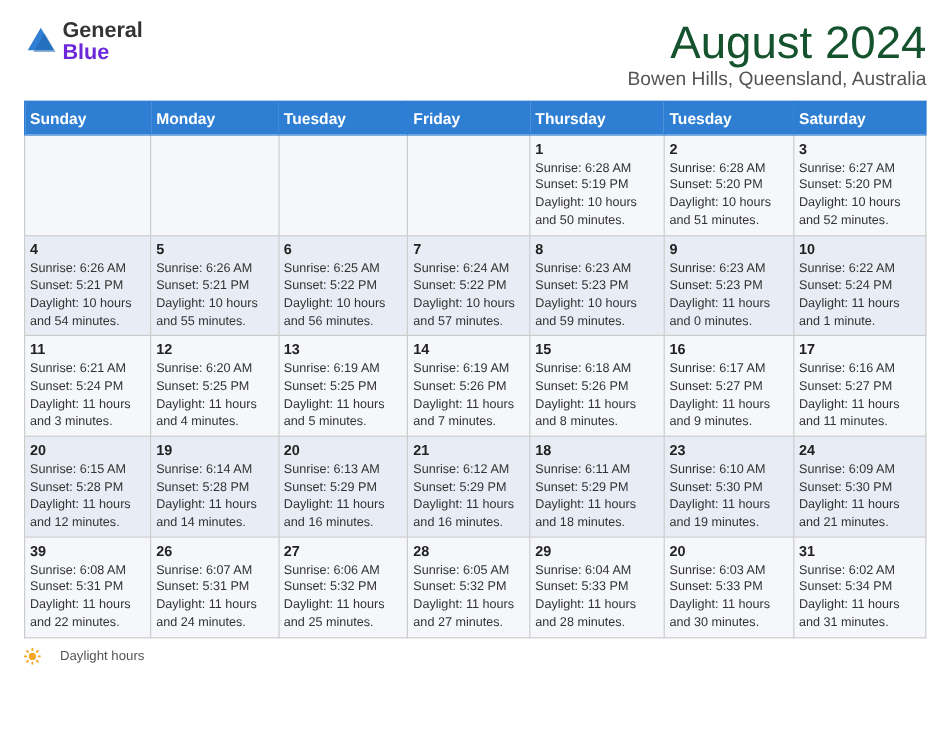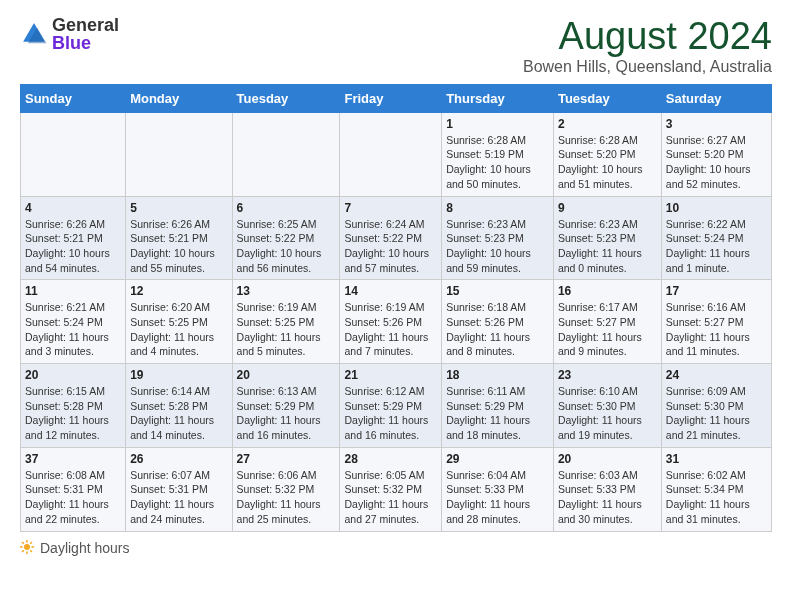--- a/index.html
+++ b/index.html
@@ -162,32 +162,32 @@
       <tr>
         <td><span class="day-num">20</span><span class="day-info">Sunrise: 6:15 AM<br>Sunset: 5:28 PM<br>Daylight: 11 hours and 12 minutes.</span></td>
         <td><span class="day-num">19</span><span class="day-info">Sunrise: 6:14 AM<br>Sunset: 5:28 PM<br>Daylight: 11 hours and 14 minutes.</span></td>
         <td><span class="day-num">20</span><span class="day-info">Sunrise: 6:13 AM<br>Sunset: 5:29 PM<br>Daylight: 11 hours and 16 minutes.</span></td>
         <td><span class="day-num">21</span><span class="day-info">Sunrise: 6:12 AM<br>Sunset: 5:29 PM<br>Daylight: 11 hours and 16 minutes.</span></td>
         <td><span class="day-num">18</span><span class="day-info">Sunrise: 6:11 AM<br>Sunset: 5:29 PM<br>Daylight: 11 hours and 18 minutes.</span></td>
         <td><span class="day-num">23</span><span class="day-info">Sunrise: 6:10 AM<br>Sunset: 5:30 PM<br>Daylight: 11 hours and 19 minutes.</span></td>
         <td><span class="day-num">24</span><span class="day-info">Sunrise: 6:09 AM<br>Sunset: 5:30 PM<br>Daylight: 11 hours and 21 minutes.</span></td>
       </tr>
       <tr>
-        <td><span class="day-num">37</span><span class="day-info">Sunrise: 6:08 AM<br>Sunset: 5:31 PM<br>Daylight: 11 hours and 22 minutes.</span></td>
+        <td><span class="day-num">39</span><span class="day-info">Sunrise: 6:08 AM<br>Sunset: 5:31 PM<br>Daylight: 11 hours and 22 minutes.</span></td>
         <td><span class="day-num">26</span><span class="day-info">Sunrise: 6:07 AM<br>Sunset: 5:31 PM<br>Daylight: 11 hours and 24 minutes.</span></td>
         <td><span class="day-num">27</span><span class="day-info">Sunrise: 6:06 AM<br>Sunset: 5:32 PM<br>Daylight: 11 hours and 25 minutes.</span></td>
         <td><span class="day-num">28</span><span class="day-info">Sunrise: 6:05 AM<br>Sunset: 5:32 PM<br>Daylight: 11 hours and 27 minutes.</span></td>
         <td><span class="day-num">29</span><span class="day-info">Sunrise: 6:04 AM<br>Sunset: 5:33 PM<br>Daylight: 11 hours and 28 minutes.</span></td>
         <td><span class="day-num">20</span><span class="day-info">Sunrise: 6:03 AM<br>Sunset: 5:33 PM<br>Daylight: 11 hours and 30 minutes.</span></td>
         <td><span class="day-num">31</span><span class="day-info">Sunrise: 6:02 AM<br>Sunset: 5:34 PM<br>Daylight: 11 hours and 31 minutes.</span></td>
       </tr>
     </tbody>
 </table>
 
-<div style="margin-top:8px; font-size:14px; color:#555; display:flex; align-items:flex-start; gap:6px;">
+<div style="margin-top:8px; font-size:11px; color:#555; display:flex; align-items:center; gap:16px;">
   <svg width="14" height="14" viewBox="0 0 14 14">
     <circle cx="7" cy="7" r="3" fill="#f5a623"></circle>
     <line x1="7" y1="0" x2="7" y2="2.5" stroke="#f5a623" stroke-width="1.5"></line>
     <line x1="7" y1="11.5" x2="7" y2="14" stroke="#f5a623" stroke-width="1.5"></line>
     <line x1="0" y1="7" x2="2.5" y2="7" stroke="#f5a623" stroke-width="1.5"></line>
     <line x1="11.5" y1="7" x2="14" y2="7" stroke="#f5a623" stroke-width="1.5"></line>
     <line x1="2" y1="2" x2="3.8" y2="3.8" stroke="#f5a623" stroke-width="1.5"></line>
     <line x1="10.2" y1="10.2" x2="12" y2="12" stroke="#f5a623" stroke-width="1.5"></line>
     <line x1="12" y1="2" x2="10.2" y2="3.8" stroke="#f5a623" stroke-width="1.5"></line>
     <line x1="3.8" y1="10.2" x2="2" y2="12" stroke="#f5a623" stroke-width="1.5"></line>

